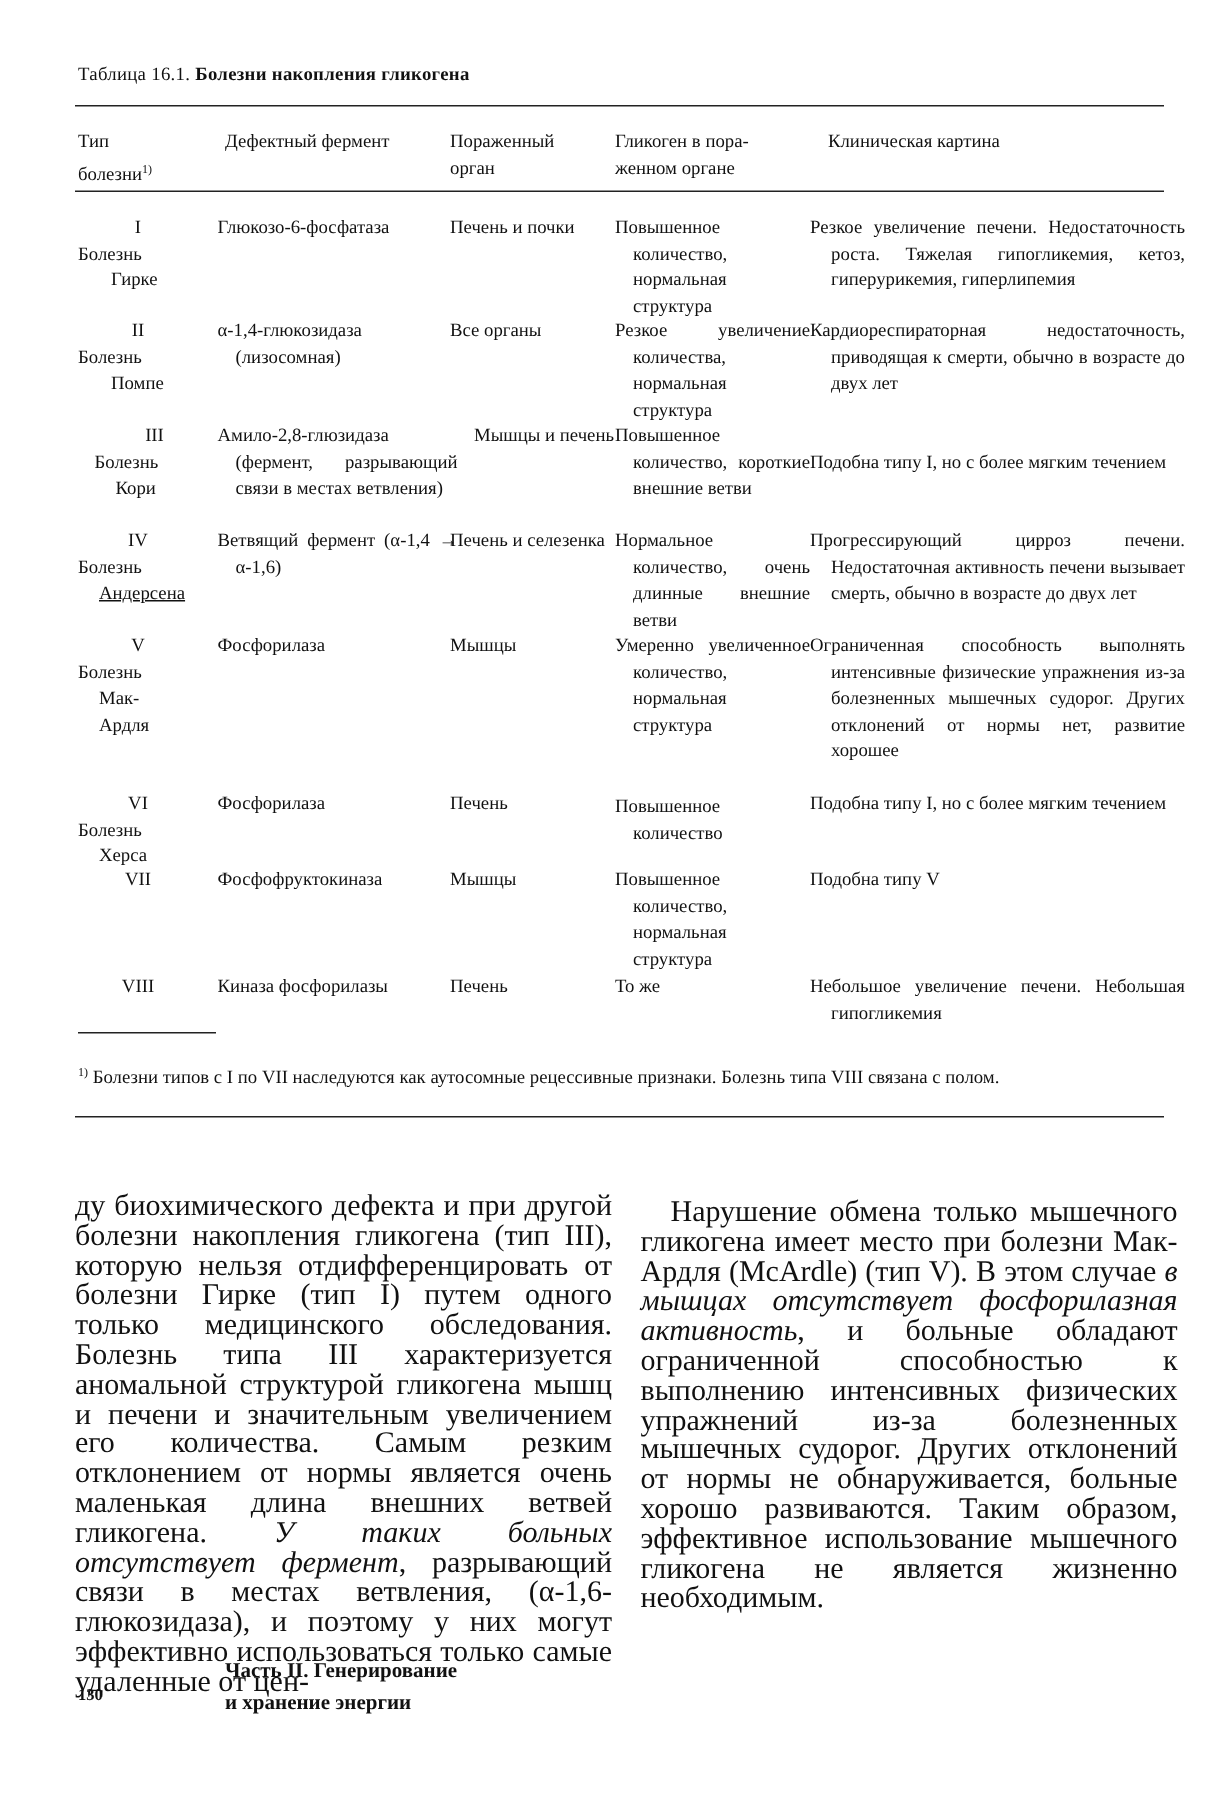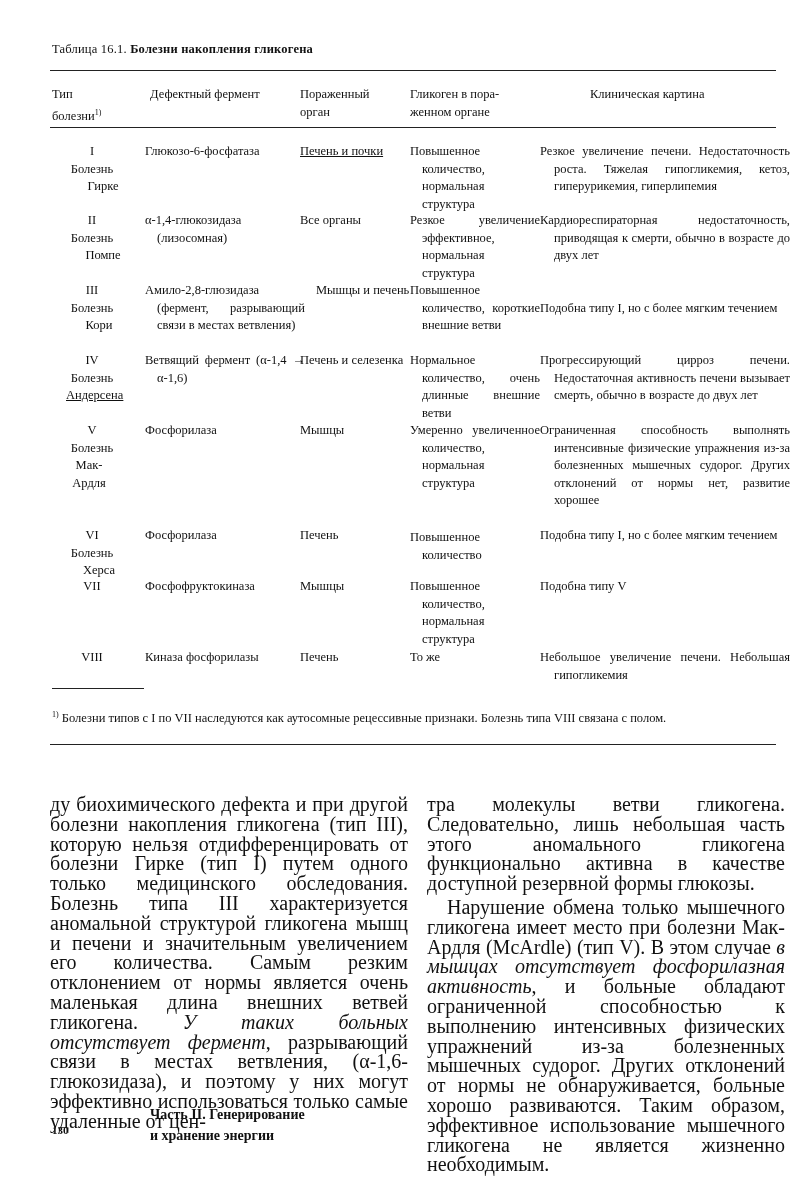--- a/index.html
+++ b/index.html
@@ -6,28 +6,28 @@
     body { width: 807px; height: 1200px; position: relative; overflow: hidden; color: #111; font-family: "Liberation Serif", serif; }
     .abs { position: absolute; }
     .caption { left: 52px; top: 42px; font-size: 12.5px; letter-spacing: 0.2px; }
     .caption b { font-weight: bold; }
     .rule { position: absolute; left: 50px; width: 726px; height: 1px; background: #222; }
     .tbl { font-family: "Liberation Serif", serif; font-size: 12.5px; line-height: 17.5px; }
     .hdr { position: absolute; top: 86px; }
     .cell { position: absolute; }
     .c-type { left: 52px; width: 80px; }
     .c-type .num { display: block; text-align: center; width: 80px; }
-    .c-type .name { display: block; text-align: center; }
+    .c-type .name { display: block; }
     .c-enz { left: 145px; width: 148px; }
     .c-org { left: 300px; width: 100px; }
     .c-gly { left: 410px; width: 118px; }
     .c-cli { left: 540px; width: 236px; }
     .hang { padding-left: 12px; text-indent: -12px; text-align: justify; }
     .hang2 { padding-left: 14px; text-indent: -14px; text-align: justify; }
-    .hdr-cli { left: 590px; }
+    .hdr-cli { left: 552px; }
     sup { font-size: 8px; vertical-align: 5px; }
     .fn-rule { position: absolute; left: 52px; top: 688px; width: 92px; height: 1px; background: #222; }
     .footnote { position: absolute; left: 52px; top: 705px; width: 724px; font-size: 12.5px; line-height: 20px; text-align: justify; }
     .body-col { position: absolute; top: 795px; width: 358px; font-size: 20px; line-height: 19.8px; text-align: justify; }
     .col-left { left: 50px; }
     .col-right { left: 427px; }
     .para { margin: 0; }
     .para.indent { text-indent: 20px; margin-top: 4px; }
     i { font-style: italic; }
     .page-num { position: absolute; left: 52px; top: 1124px; font-size: 11px; font-weight: bold; }
@@ -62,39 +62,39 @@
 
   <div class="rule" style="top:127px;"></div>
 
   <div>
     <div class="cell c-type" style="top:143px;">
       <span class="num">I</span>
       <span class="name">Болезнь</span>
       <span class="name ind" style="padding-left:22px;">Гирке</span>
     </div>
     <div class="cell c-enz" style="top:143px;">Глюкозо-6-фосфатаза</div>
-    <div class="cell c-org hang" style="top:143px;text-decoration:underline;">Печень и почки</div>
+    <div class="cell c-org hang" style="top:143px;">Печень и почки</div>
     <div class="cell c-gly hang" style="top:143px;">Повышенное количество, нормальная структура</div>
     <div class="cell c-cli hang2" style="top:143px;">Резкое увеличение печени. Недостаточность роста. Тяжелая гипогликемия, кетоз, гиперурикемия, гиперлипемия</div>
   </div>
 
   <div>
     <div class="cell c-type" style="top:212px;">
       <span class="num">II</span>
       <span class="name">Болезнь</span>
       <span class="name" style="padding-left:22px;">Помпе</span>
     </div>
     <div class="cell c-enz hang" style="top:212px;">α-1,4-глюкозидаза (лизосомная)</div>
     <div class="cell c-org hang" style="top:212px;">Все органы</div>
-    <div class="cell c-gly hang" style="top:212px;">Резкое увеличение эффективное, нормальная структура</div>
+    <div class="cell c-gly hang" style="top:212px;">Резкое увеличение количества, нормальная структура</div>
     <div class="cell c-cli hang2" style="top:212px;">Кардиореспираторная недостаточность, приводящая к смерти, обычно в возрасте до двух лет</div>
   </div>
 
   <div>
-    <div class="cell c-type" style="top:282px;">
+    <div class="cell c-type" style="top:282px;margin-left:11px;">
       <span class="num">III</span>
       <span class="name">Болезнь</span>
       <span class="name" style="padding-left:14px;">Кори</span>
     </div>
     <div class="cell c-enz hang" style="top:282px;">Амило-2,8-глюзидаза (фермент, разрывающий связи в местах ветвления)</div>
     <div class="cell c-org hang" style="top:282px;margin-left:16px;">Мышцы и печень</div>
     <div class="cell c-gly hang" style="top:282px;">Повышенное количество, короткие внешние ветви</div>
     <div class="cell c-cli hang2" style="top:300px;">Подобна типу I, но с более мягким течением</div>
   </div>
 
@@ -160,21 +160,20 @@
   <sup>1)</sup>
   <span>Болезни типов с I по VII наследуются как аутосомные рецессивные признаки. Болезнь типа VIII связана с полом.</span>
 </div>
 <div class="rule" style="top:744px;"></div>
 
 <div class="body-col col-left">
   <p class="para"><span>ду биохимического дефекта и при другой болезни накопления гликогена (тип III), которую нельзя отдифференцировать от болезни Гирке (тип I) путем одного только медицинского обследования. Болезнь типа III характеризуется аномальной структурой гликогена мышц и печени и значительным увеличением его количества. Самым резким отклонением от нормы является очень маленькая длина внешних ветвей гликогена. </span><i>У таких больных отсутствует фермент</i><span>, разрывающий связи в местах ветвления, (α-1,6-глюкозидаза), и поэтому у них могут эффективно использоваться только самые удаленные от цен-</span></p>
 </div>
 
 <div class="body-col col-right">
-  <p class="para">тра молекулы ветви гликогена. Следовательно, лишь небольшая часть этого аномального гликогена функционально активна в качестве доступной резервной формы глюкозы.</p>
   <p class="para indent"><span>Нарушение обмена только мышечного гликогена имеет место при болезни Мак-Ардля (McArdle) (тип V). В этом случае </span><i>в мышцах отсутствует фосфорилазная активность</i><span>, и больные обладают ограниченной способностью к выполнению интенсивных физических упражнений из-за болезненных мышечных судорог. Других отклонений от нормы не обнаруживается, больные хорошо развиваются. Таким образом, эффективное использование мышечного гликогена не является жизненно необходимым.</span></p>
 </div>
 
 <div class="page-num">130</div>
 <div class="running">
   <div>Часть II. Генерирование</div>
   <div>и хранение энергии</div>
 </div>
 
 </body></html>

